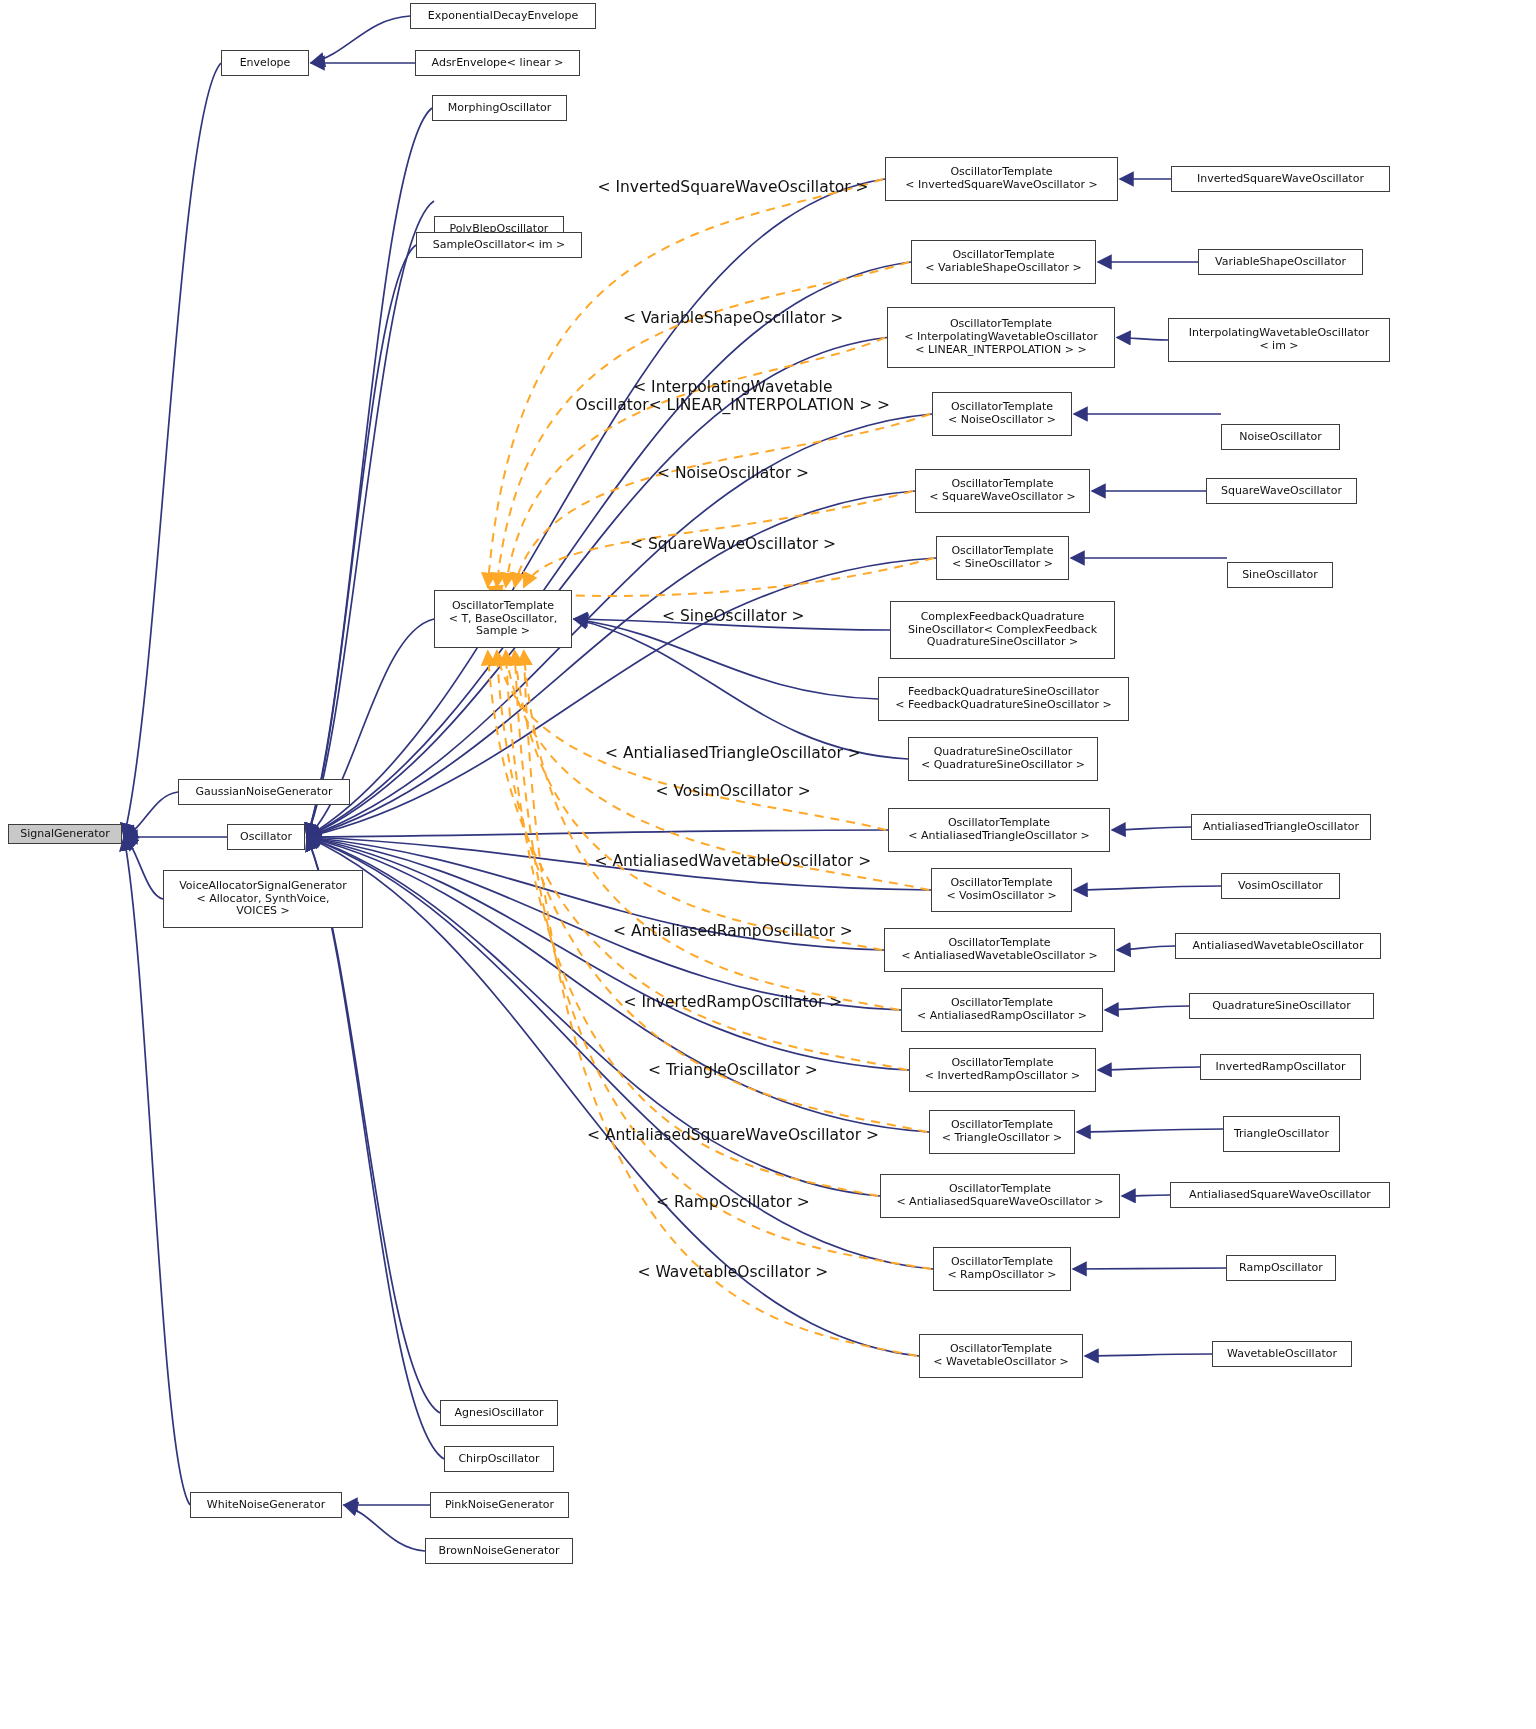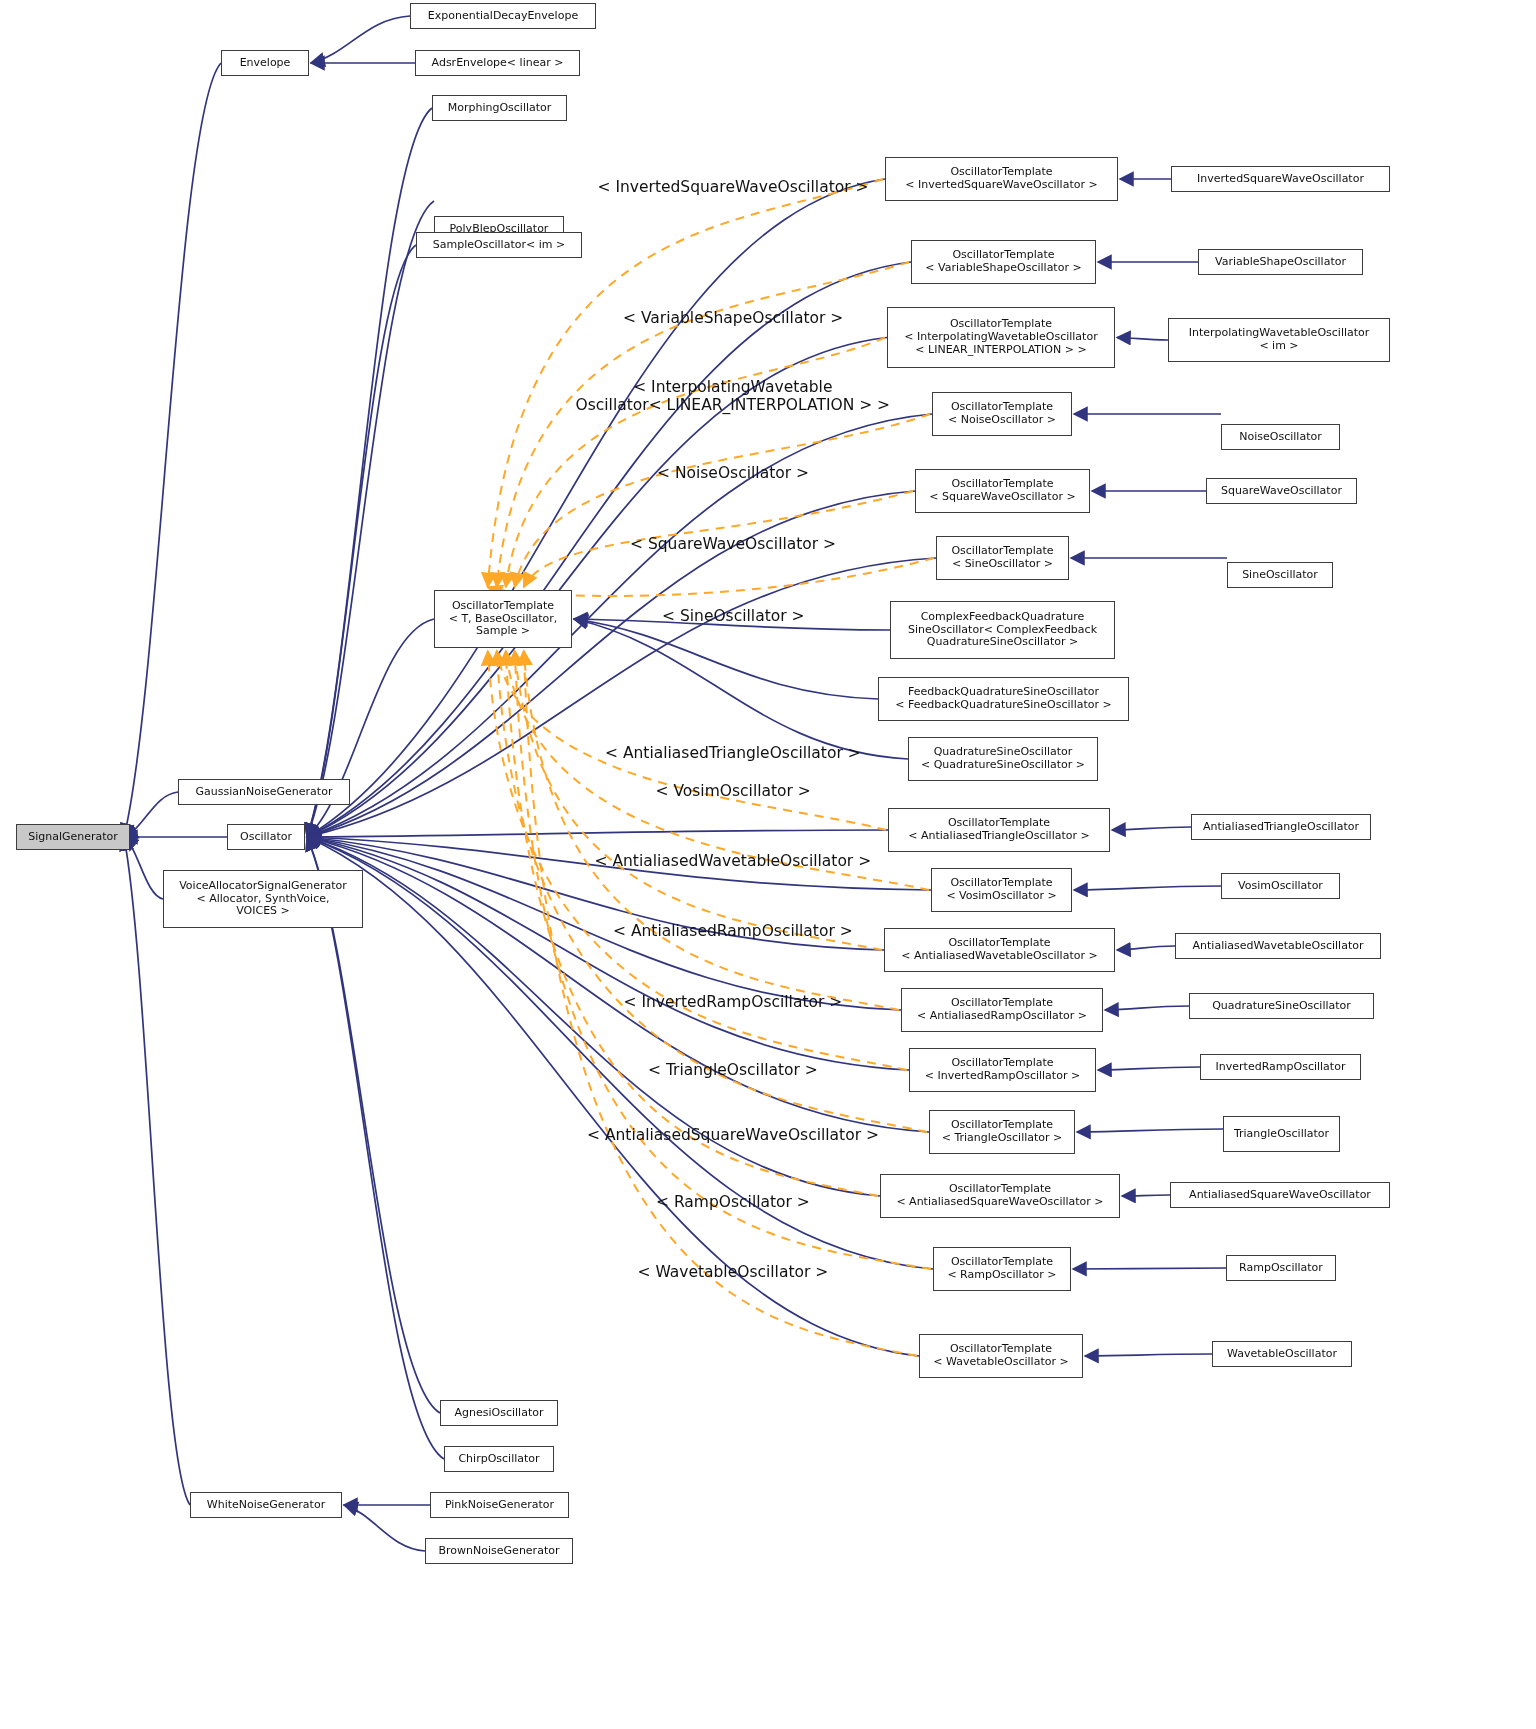--- a/index.html
+++ b/index.html
@@ -88,21 +88,21 @@
         <path d="M 882 950 C 730 920, 538.76 910, 514.76 651" fill="none" stroke="#ffa726" stroke-width="2" stroke-dasharray="9,7" marker-end="url(#arrowDash)"></path>
         <path d="M 899 1010 C 750 980, 547.76 970, 523.76 651" fill="none" stroke="#ffa726" stroke-width="2" stroke-dasharray="9,7" marker-end="url(#arrowDash)"></path>
         <path d="M 907 1070 C 770 1040, 511.76 1030, 487.76 651" fill="none" stroke="#ffa726" stroke-width="2" stroke-dasharray="9,7" marker-end="url(#arrowDash)"></path>
         <path d="M 927 1132 C 790 1102, 520.76 1092, 496.76 651" fill="none" stroke="#ffa726" stroke-width="2" stroke-dasharray="9,7" marker-end="url(#arrowDash)"></path>
         <path d="M 878 1196 C 730 1166, 529.76 1156, 505.76 651" fill="none" stroke="#ffa726" stroke-width="2" stroke-dasharray="9,7" marker-end="url(#arrowDash)"></path>
         <path d="M 931 1269 C 750 1239, 538.76 1229, 514.76 651" fill="none" stroke="#ffa726" stroke-width="2" stroke-dasharray="9,7" marker-end="url(#arrowDash)"></path>
         <path d="M 917 1356 C 770 1326, 547.76 1316, 523.76 651" fill="none" stroke="#ffa726" stroke-width="2" stroke-dasharray="9,7" marker-end="url(#arrowDash)"></path>
       </g>
   </svg>
   <div id="node-layer">
-      <div class="node root" style="left: 16px; top: 824px; width: 114px; height: 26px;">SignalGenerator</div>
+      <div class="node root" style="left: 8px; top: 824px; width: 114px; height: 20px;">SignalGenerator</div>
       <div class="node" style="left: 221px; top: 50px; width: 88px; height: 26px;">Envelope</div>
       <div class="node" style="left: 410px; top: 3px; width: 186px; height: 26px;">ExponentialDecayEnvelope</div>
       <div class="node" style="left: 415px; top: 50px; width: 165px; height: 26px;">AdsrEnvelope&lt; linear &gt;</div>
       <div class="node" style="left: 432px; top: 95px; width: 135px; height: 26px;">MorphingOscillator</div>
       <div class="node" style="left: 434px; top: 188px; width: 130px; height: 26px; margin-top: 28px;">PolyBlepOscillator</div>
       <div class="node" style="left: 416px; top: 232px; width: 166px; height: 26px;">SampleOscillator&lt; im &gt;</div>
       <div class="node" style="left: 178px; top: 779px; width: 172px; height: 26px;">GaussianNoiseGenerator</div>
       <div class="node" style="left: 227px; top: 824px; width: 78px; height: 26px;">Oscillator</div>
       <div class="node" style="left: 163px; top: 870px; width: 200px; height: 58px;">VoiceAllocatorSignalGenerator
 &lt; Allocator, SynthVoice,

